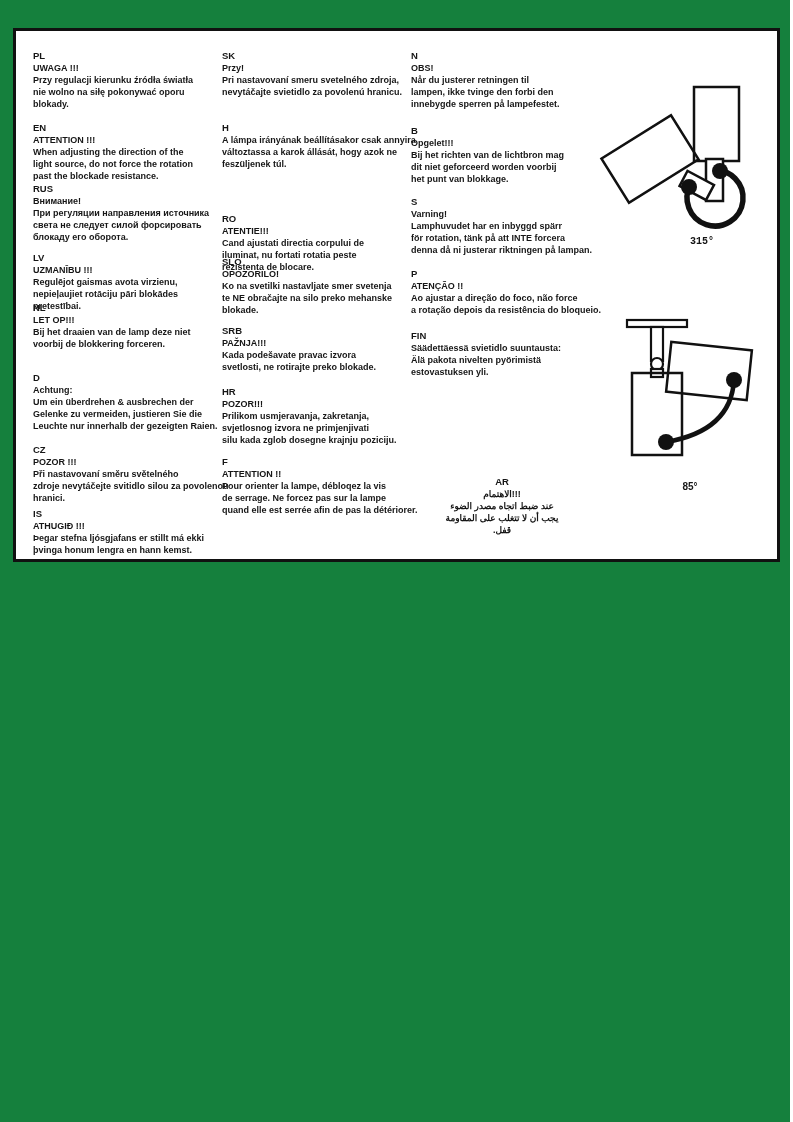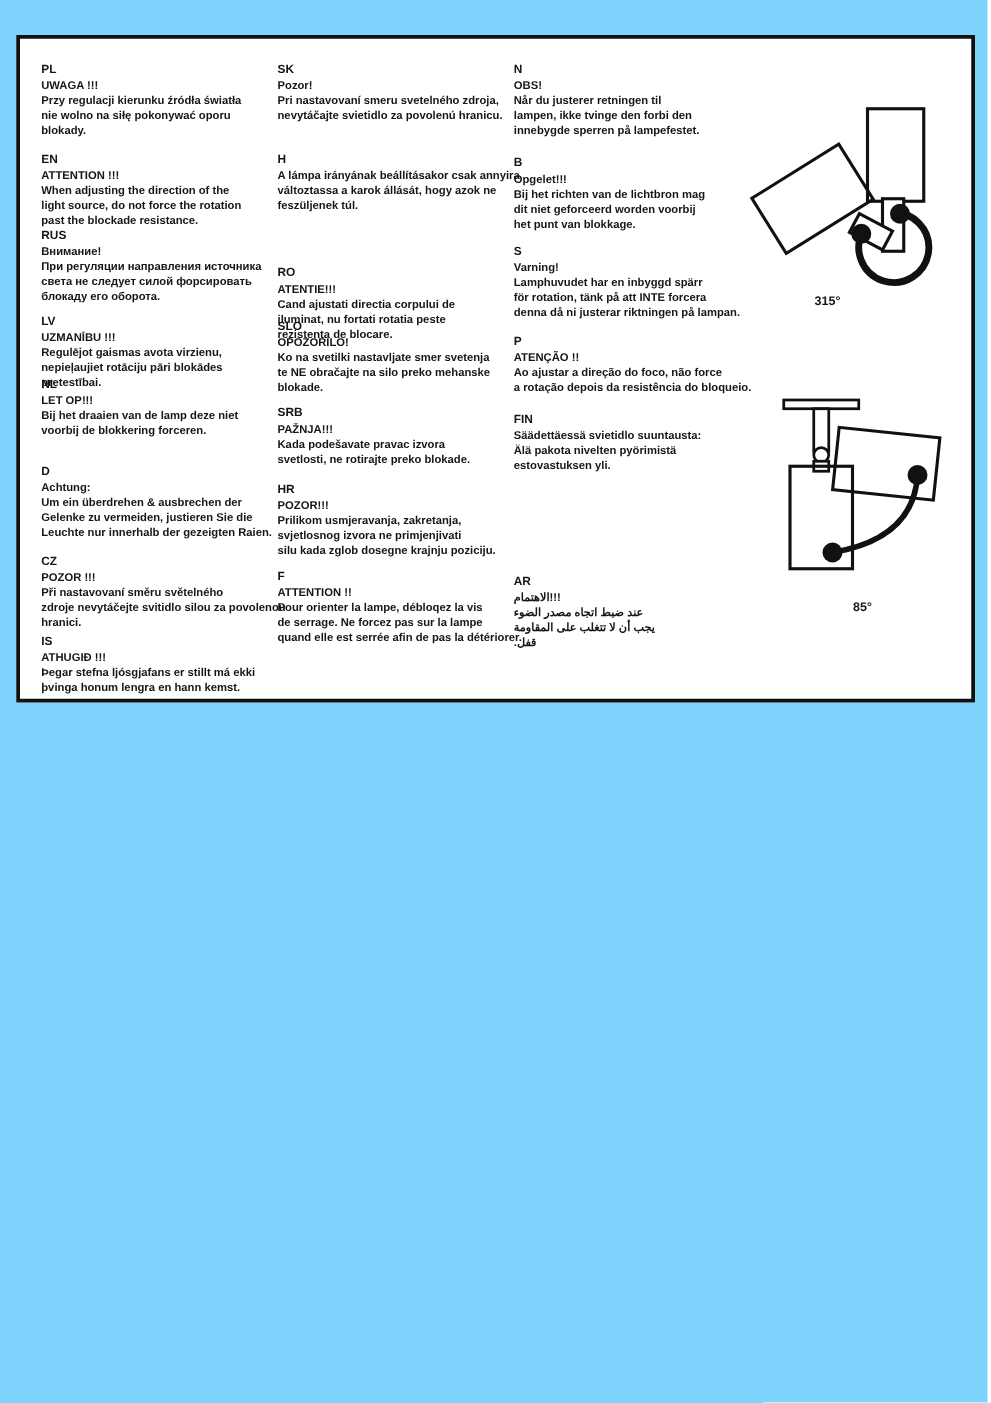--- a/index.html
+++ b/index.html
@@ -1,33 +1,33 @@
 <!DOCTYPE html>
 <html><head>
 <meta charset="utf-8">
 <style>
   html,body{margin:0;padding:0;background:#fff;}
   .page{
-    position:relative;width:790px;height:1122px;background:#7dd3fc;overflow:hidden;
+    position:relative;width:790px;height:1122px;background:#15803d;overflow:hidden;
     font-family:"Liberation Sans",sans-serif;color:#161616;
   }
   .frame{
     position:absolute;left:13px;top:28px;width:761px;height:528px;
     border:3px solid #111;background:#fff;
   }
   .col{position:absolute;top:0;width:190px;height:562px;}
   .col-1{left:33px;} .col-2{left:222px;} .col-3{left:411px;}
   .block{position:absolute;left:0;width:190px;font-size:9px;line-height:12px;font-weight:bold;white-space:nowrap;}
   .block .code{font-size:9.5px;}
   .block .line{min-height:12px;}
-  .block.rtl{direction:rtl;text-align:left;width:182px;white-space:normal;}
+  .block.rtl{direction:rtl;text-align:center;width:182px;white-space:normal;margin-top:16px;}
   .angle-label{
     position:absolute;font-size:10px;font-weight:bold;text-align:center;color:#161616;
   }
-  .label-315{left:612px;top:236px;width:100px;}
+  .label-315{left:652px;top:236px;width:100px;font-family:Liberation Mono, monospace;}
   .label-85{left:650px;top:481px;width:80px;}
   .illu{position:absolute;}
   .illu-1{left:585px;top:55px;}
   .illu-2{left:615px;top:305px;}
 </style>
 </head>
 <body>
 
 <div class="page">
 
@@ -85,21 +85,21 @@
       <div class="block" style="top: 508px;">
         <div class="code">IS</div>
         <div class="heading">ATHUGIÐ !!!</div>
         <div class="line">Þegar stefna ljósgjafans er stillt má ekki</div>
         <div class="line">þvinga honum lengra en hann kemst.</div>
       </div>
     </div>
   <div class="col col-2">
       <div class="block" style="top: 50px;">
         <div class="code">SK</div>
-        <div class="heading">Pozor!</div>
+        <div class="heading">Przy!</div>
         <div class="line">Pri nastavovaní smeru svetelného zdroja,</div>
         <div class="line">nevytáčajte svietidlo za povolenú hranicu.</div>
       </div>
       <div class="block" style="top: 122px;">
         <div class="code">H</div>
         <div class="line">A lámpa irányának beállításakor csak annyira</div>
         <div class="line">változtassa a karok állását, hogy azok ne</div>
         <div class="line">feszüljenek túl.</div>
       </div>
       <div class="block" style="top: 185px; margin-top: 28px;">

